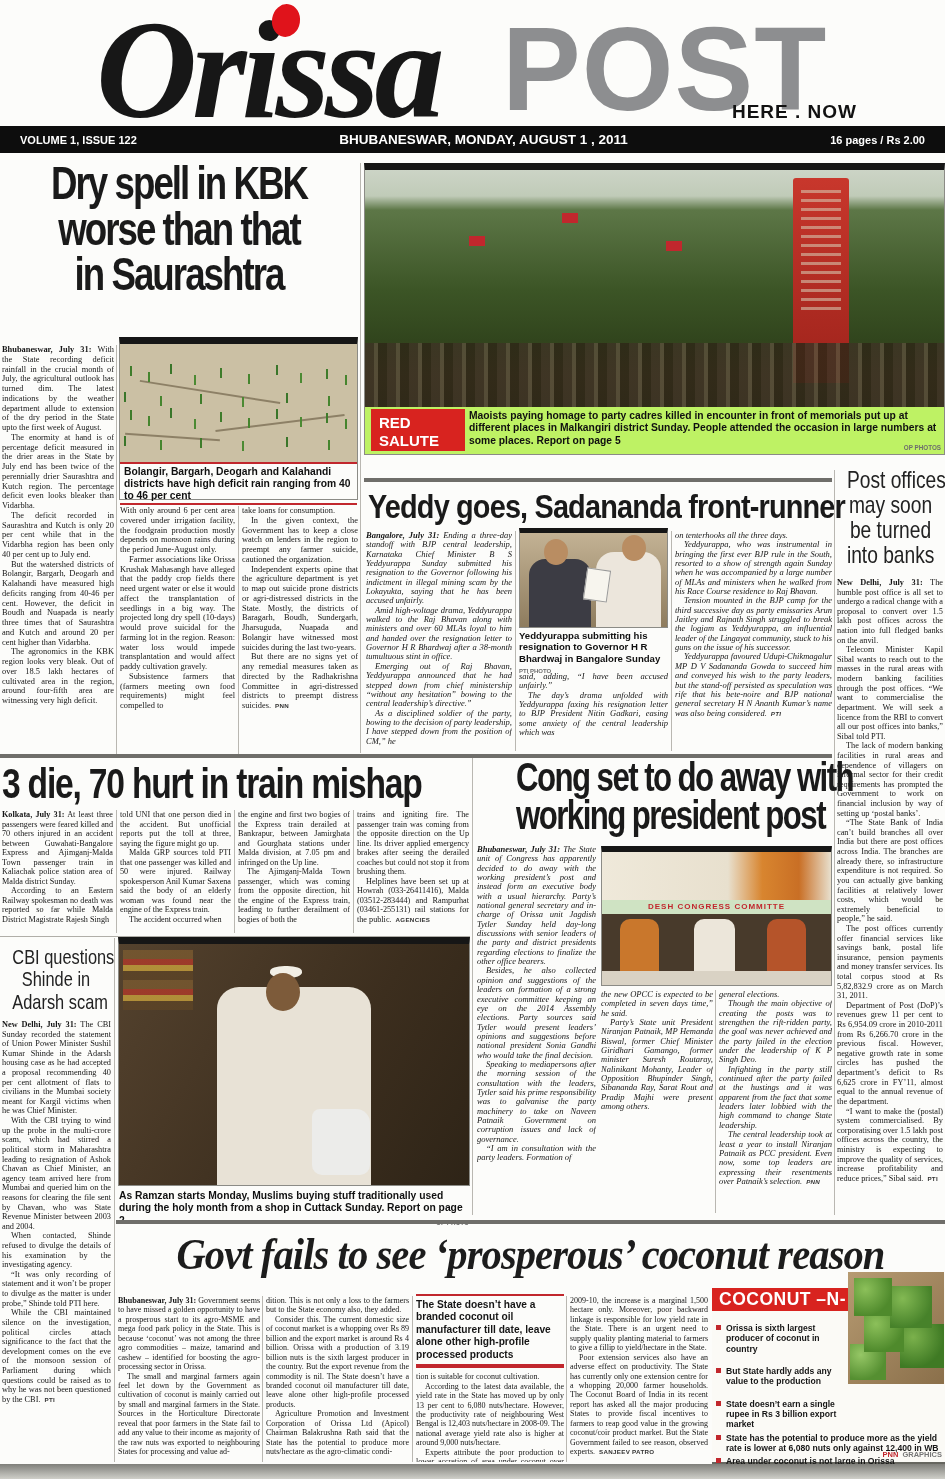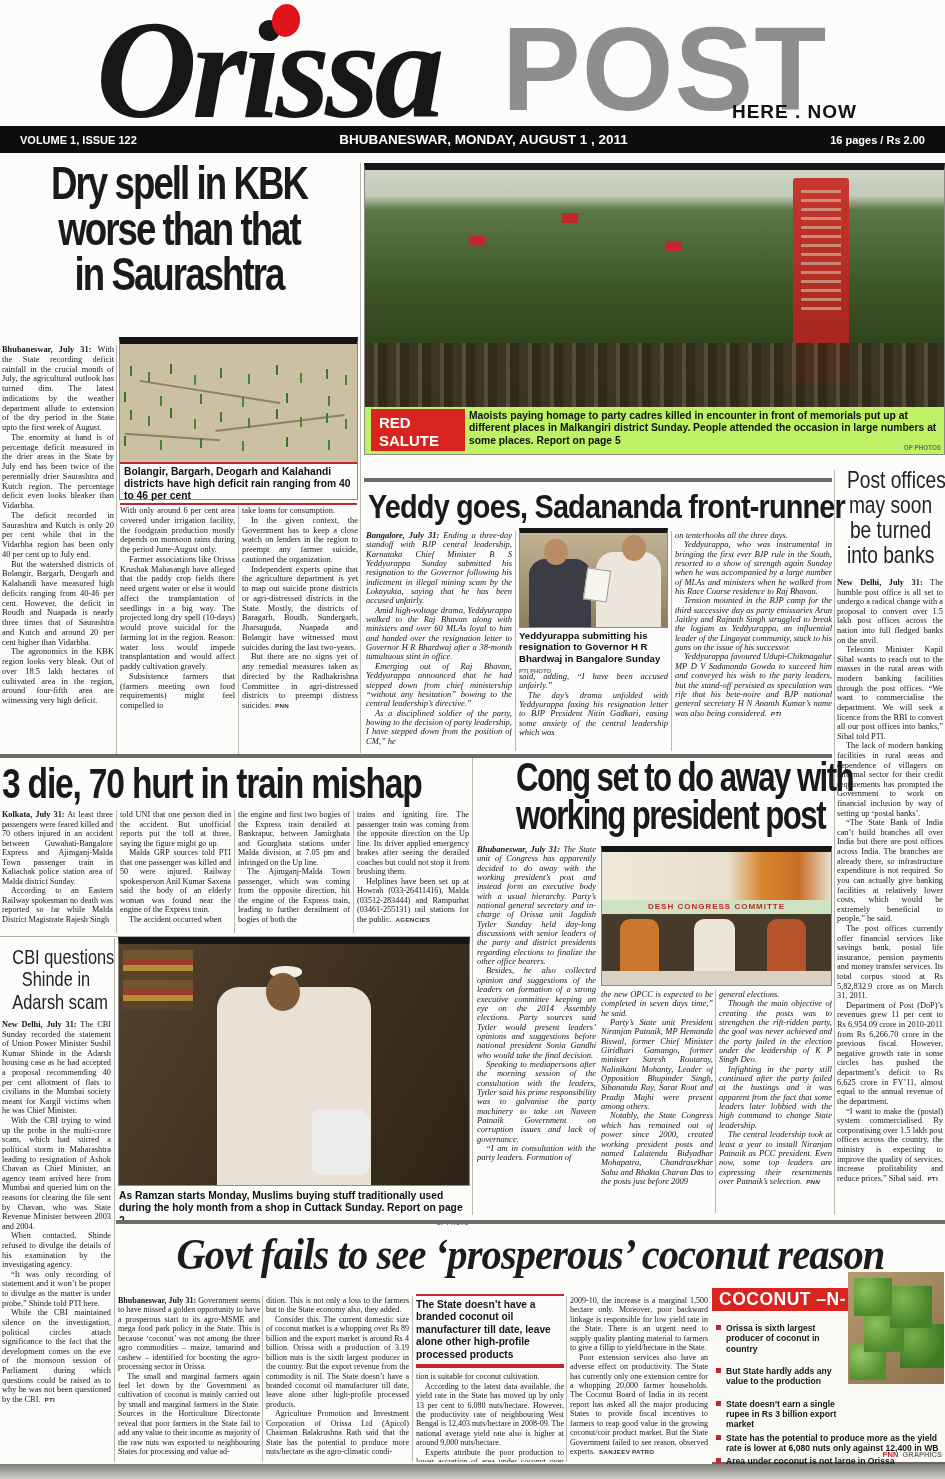--- a/index.html
+++ b/index.html
@@ -264,21 +264,20 @@
     <div class="c-banner"></div>
     <div class="c-strip">DESH CONGRESS COMMITTE</div>
     <div class="c-man" style="left:8%;width:17%;background:#c9772c;"></div>
     <div class="c-man" style="left:40%;width:18%;background:#ece6da;"></div>
     <div class="c-man" style="left:72%;width:17%;background:#b5542a;"></div>
     <div class="c-table"></div>
   </div>
   <div class="abs body fs86" style="left:601px;top:990px;width:112px;height:223px;">
       <p>the new OPCC is expected to be completed in seven days time,” he said.</p>
       <p>Party’s State unit President Niranjan Patnaik, MP Hemanda Biswal, former Chief Minister Giridhari Gamango, former minister Suresh Routaray, Nalinikant Mohanty, Leader of Opposition Bhupinder Singh, Sibananda Ray, Sarat Rout and Pradip Majhi were present among others.</p>
-      <p>Notably, the State Congress which has remained out of power since 2000, created working president posts and named Lalatendu Bidyadhar Mohapatra, Chandrasekhar Sahu and Bhakta Charan Das to the posts just before 2009</p>
     </div>
   <div class="abs vrule" style="left:715px;top:990px;height:223px;"></div>
   <div class="abs body fs86" style="left:719px;top:990px;width:113px;height:223px;">
       <p>general elections.</p>
       <p>Though the main objective of creating the posts was to strengthen the rift-ridden party, the goal was never achieved and the party failed in the election under the leadership of K P Singh Deo.</p>
       <p>Infighting in the party still continued after the party failed at the hustings and it was apparent from the fact that some leaders later lobbied with the high command to change State leadership.</p>
       <p>The central leadership took at least a year to install Niranjan Patnaik as PCC president. Even now, some top leaders are expressing their resentments over Patnaik’s selection.<span class="agy">PNN</span></p>
     </div>
 
   <div class="abs hl" style="left:0;top:946px;width:112px;font-weight:normal;font-size:21px;line-height:1.07;color:#222;">

